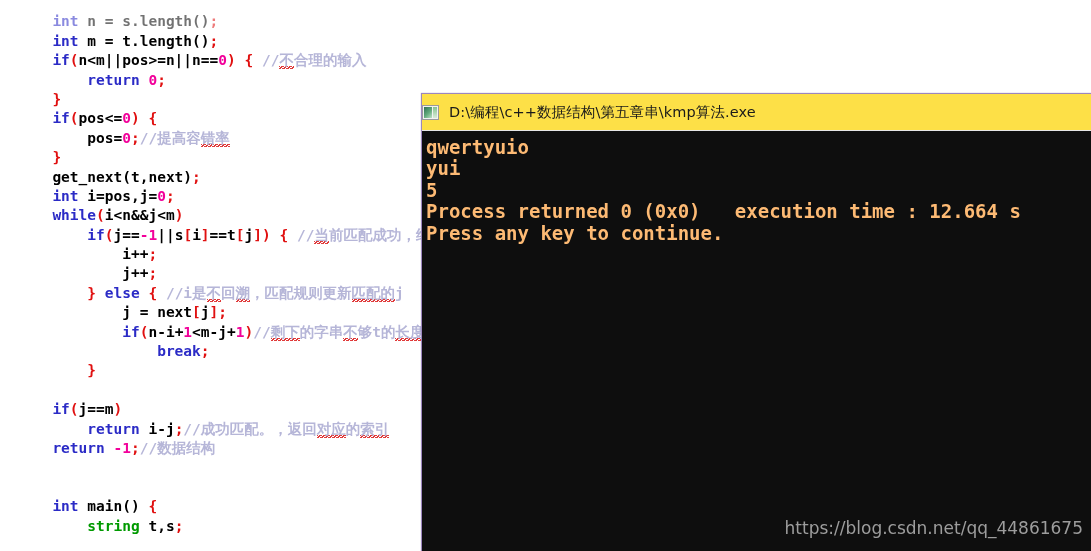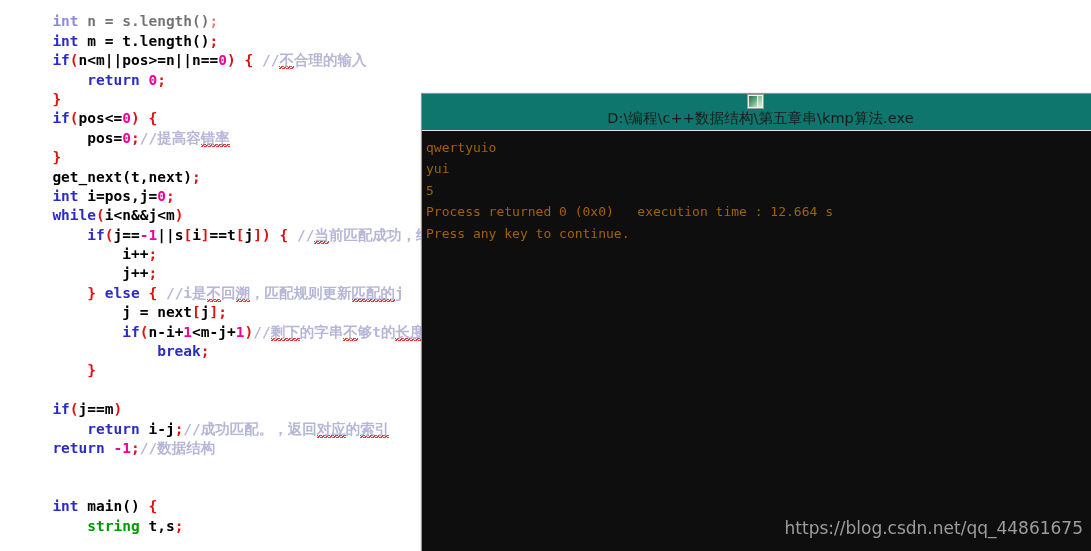--- a/index.html
+++ b/index.html
@@ -74,27 +74,26 @@
     top: 93px;
     width: 670px;
     height: 458px;
     box-sizing: border-box;
     border-left: 1px solid #9c86be;
     border-top: 1px solid #9c86be;
     box-shadow: 0 0 1px rgba(120,100,150,.6);
   }
   #console-titlebar {
     height: 37px;
-    background: #0f766e;
+    background: #fde047;
     border-bottom: 1px solid #e6e6e6;
     display: flex;
     align-items: center;
-    padding-left: 8px;
-    box-sizing: border-box;
-    flex-direction: column;
+    padding-left: 0;
+    box-sizing: border-box;
   }
   #console-icon {
     width: 17px;
     height: 15px;
     flex: 0 0 auto;
     border: 1px solid #9a9a9a;
     background: #f2f2f2;
     position: relative;
     margin-right: 10px;
     box-sizing: border-box;
@@ -123,25 +122,26 @@
   #console-body {
     height: 420px;
     background: #0e0e0e;
     position: relative;
     overflow: hidden;
     padding: 6px 0 0 2px;
     box-sizing: border-box;
   }
   .console-line {
     font-family: "DejaVu Sans Mono", monospace;
-    font-size: 13px;
+    font-size: 19px;
     line-height: 21.4px;
-    color: #a16207;
+    color: #fdba74;
     white-space: pre;
     padding-left: 2px;
+    font-weight: bold;
   }
   #watermark {
     position: absolute;
     right: 8px;
     bottom: 13px;
     font-family: "DejaVu Sans", sans-serif;
     font-size: 17px;
     color: #9d9d9d;
     white-space: nowrap;
   }

